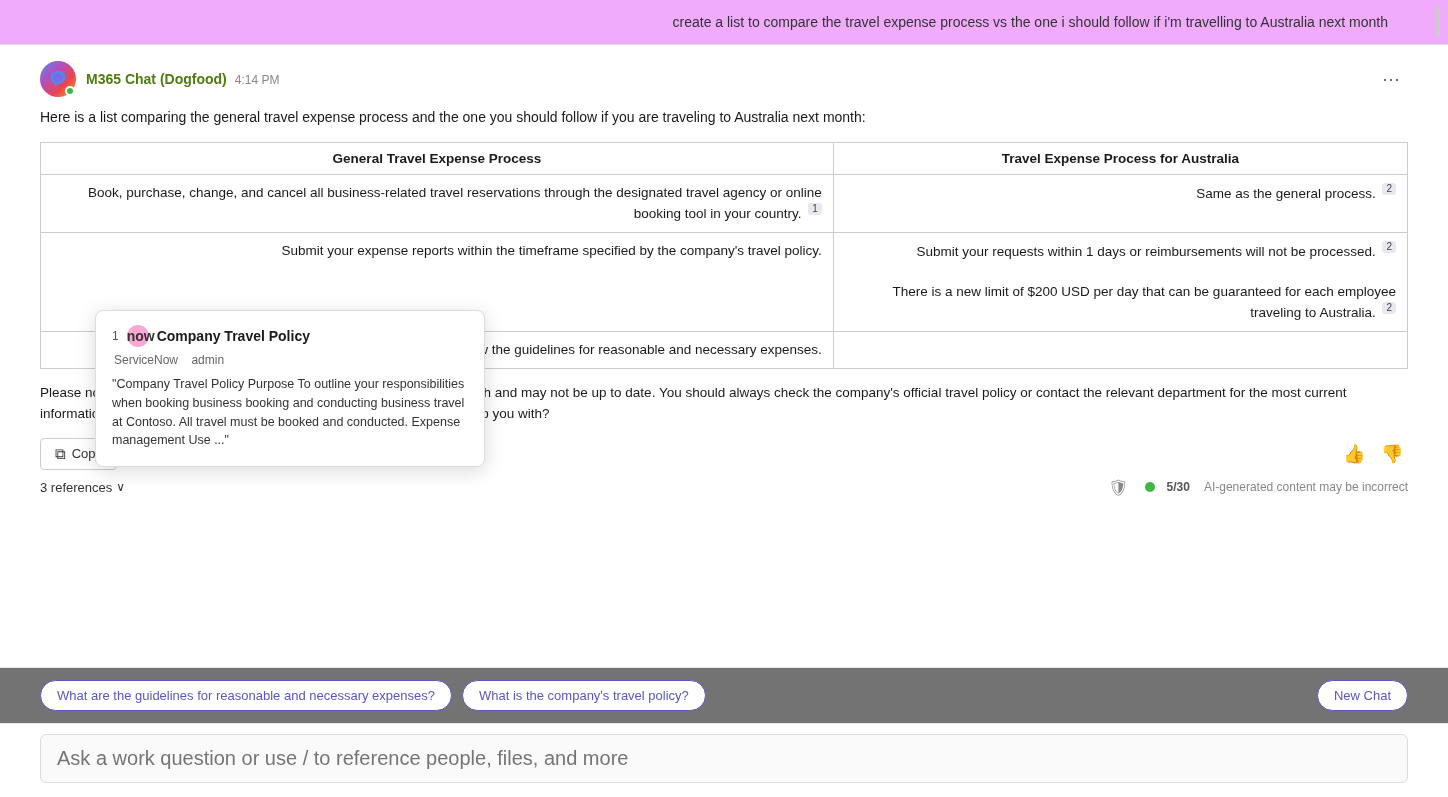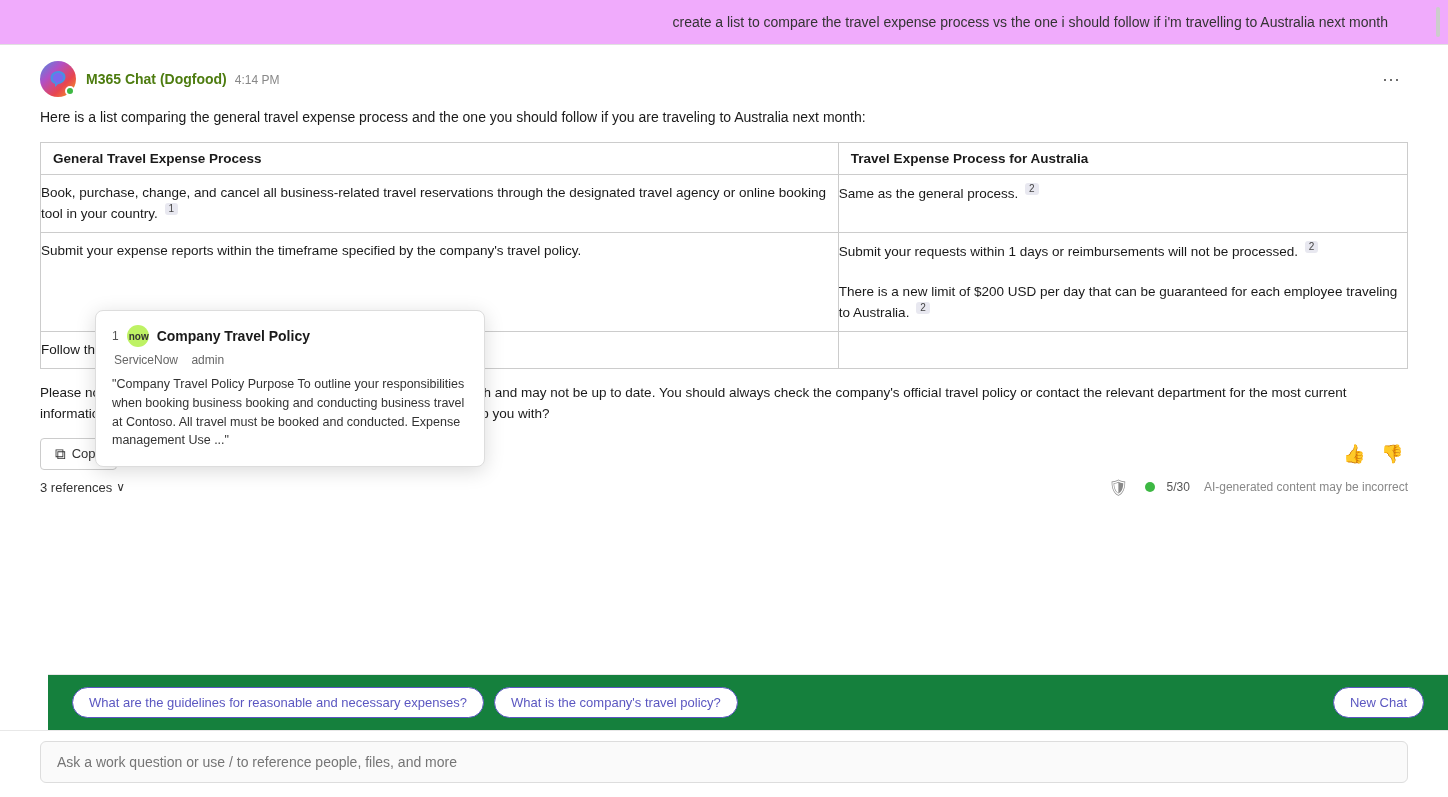--- a/index.html
+++ b/index.html
@@ -125,30 +125,31 @@
     .comparison-table {
       width: 100%;
       border-collapse: collapse;
       margin-bottom: 14px;
       font-size: 13.5px;
     }
     .comparison-table th {
       background: #fff;
       border: 1px solid #ccc;
       padding: 8px 12px;
-      text-align: left;
+      text-align: center;
       font-weight: 700;
       color: #1a1a1a;
     }
     .comparison-table td {
       border: 1px solid #ccc;
-      padding: 8px 0;
+      padding: 8px 11px;
       vertical-align: top;
       color: #1a1a1a;
       line-height: 1.5;
+      text-align: right;
     }
 
     
     .citation-badge {
       display: inline-flex;
       align-items: center;
       justify-content: center;
       background: #e8e8f0;
       color: #444;
       font-size: 10px;
@@ -224,36 +225,36 @@
       height: 10px;
       background: #3db843;
       border-radius: 50%;
       display: inline-block;
       margin-left: 8px;
     }
     .word-count {
       font-size: 12px;
       color: #555;
       margin-left: 4px;
+      font-weight: bold;
     }
     .ai-disclaimer {
       font-size: 12px;
       color: #888;
       margin-left: 6px;
     }
 
     
     .suggestions-bar {
-      background: #15803d;
-      padding: 12px 24px;
+      background: #737373;
+      padding: 12px 40px;
       border-top: 1px solid #e8e8e8;
       display: flex;
       align-items: center;
       gap: 10px;
-      margin-left: 48px;
     }
     .suggestion-chip {
       background: #fff;
       border: 1px solid #5b57c1;
       border-radius: 20px;
       padding: 7px 16px;
       font-size: 13px;
       color: #5b57c1;
       cursor: pointer;
       white-space: nowrap;
@@ -273,21 +274,21 @@
     .input-bar {
       padding: 10px 40px 14px;
       background: #fff;
       border-top: 1px solid #e8e8e8;
     }
     .input-field {
       width: 100%;
       border: 1px solid #ddd;
       border-radius: 6px;
       padding: 12px 16px;
-      font-size: 14px;
+      font-size: 20px;
       color: #888;
       outline: none;
       background: #fafafa;
     }
 
     
     .tooltip-popup {
       position: absolute;
       top: 310px;
       left: 95px;
@@ -306,25 +307,25 @@
       margin-bottom: 6px;
     }
     .tooltip-num {
       font-size: 12px;
       color: #555;
     }
     .tooltip-source-icon {
       width: 22px;
       height: 22px;
       border-radius: 50%;
-      background: #bef264;
-      display: flex;
-      align-items: center;
-      justify-content: flex-end;
-      font-size: 10px;
+      background: #f9a8d4;
+      display: flex;
+      align-items: center;
+      justify-content: flex-start;
+      font-size: 14px;
       font-weight: 700;
       color: #333;
     }
     .tooltip-title {
       font-size: 14px;
       font-weight: 600;
       color: #1a1a1a;
     }
     .tooltip-source-line {
       font-size: 12px;

